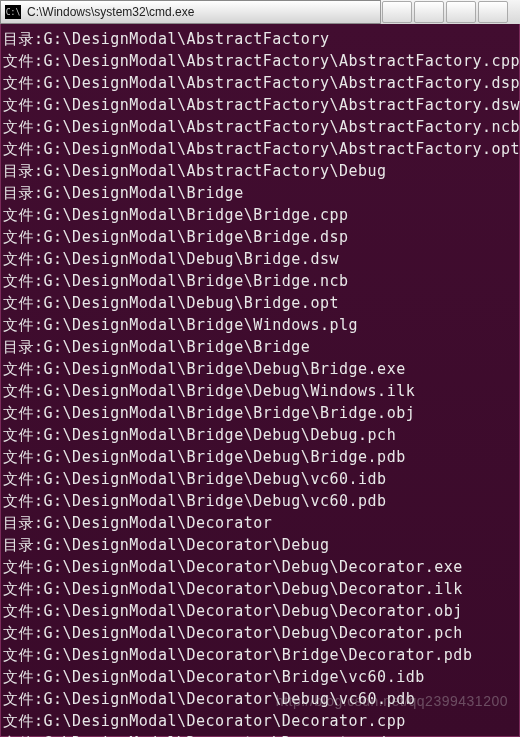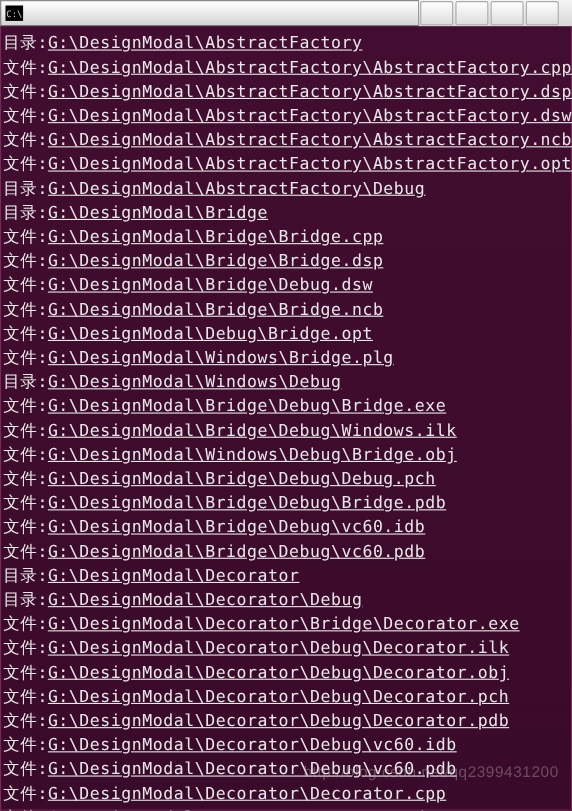--- a/index.html
+++ b/index.html
@@ -55,21 +55,20 @@
     .line {
       white-space: nowrap;
       display: flex;
       justify-content: space-between;
     }
     .label {
       margin-right: 0;
     }
     .path {
       flex: 1;
-      text-decoration: underline;
     }
     .watermark {
       position: absolute;
       bottom: 24px;
       right: 11px;
       color: rgba(200, 200, 200, 0.35);
       font-size: 14px;
       font-family: Arial, sans-serif;
       pointer-events: none;
       margin-top: 12px;
@@ -92,20 +91,21 @@
       margin: 0 1px;
       background: linear-gradient(to bottom, #fff, #ddd);
       border-radius: 2px;
     }
   </style>
 </head>
 <body>
 
 <div class="title-bar">
   <div class="title-icon">C:\</div>
+  <div class="title-text">C:\Windows\system32\cmd.exe</div>
   <div class="taskbar-fragment">
     <div class="tb-item"></div>
     <div class="tb-item"></div>
     <div class="tb-item"></div>
     <div class="tb-item"></div>
   </div>
 </div>
 
 <div class="terminal" id="terminal">
   <div class="line">
@@ -143,49 +143,49 @@
     <div class="line">
       <span class="label">文件:  </span>
       <span class="path">G:\DesignModal\Bridge\Bridge.cpp</span>
     </div>
     <div class="line">
       <span class="label">文件:  </span>
       <span class="path">G:\DesignModal\Bridge\Bridge.dsp</span>
     </div>
     <div class="line">
       <span class="label">文件:  </span>
-      <span class="path">G:\DesignModal\Bridge\Debug.dsw</span>
+      <span class="path">G:\DesignModal\Debug\Bridge.dsw</span>
     </div>
     <div class="line">
       <span class="label">文件:  </span>
       <span class="path">G:\DesignModal\Bridge\Bridge.ncb</span>
     </div>
     <div class="line">
       <span class="label">文件:  </span>
       <span class="path">G:\DesignModal\Debug\Bridge.opt</span>
     </div>
     <div class="line">
       <span class="label">文件:  </span>
-      <span class="path">G:\DesignModal\Windows\Bridge.plg</span>
-    </div>
-    <div class="line">
-      <span class="label">目录:  </span>
-      <span class="path">G:\DesignModal\Windows\Debug</span>
+      <span class="path">G:\DesignModal\Bridge\Windows.plg</span>
+    </div>
+    <div class="line">
+      <span class="label">目录:  </span>
+      <span class="path">G:\DesignModal\Bridge\Bridge</span>
     </div>
     <div class="line">
       <span class="label">文件:  </span>
       <span class="path">G:\DesignModal\Bridge\Debug\Bridge.exe</span>
     </div>
     <div class="line">
       <span class="label">文件:  </span>
       <span class="path">G:\DesignModal\Bridge\Debug\Windows.ilk</span>
     </div>
     <div class="line">
       <span class="label">文件:  </span>
-      <span class="path">G:\DesignModal\Windows\Debug\Bridge.obj</span>
+      <span class="path">G:\DesignModal\Bridge\Bridge\Bridge.obj</span>
     </div>
     <div class="line">
       <span class="label">文件:  </span>
       <span class="path">G:\DesignModal\Bridge\Debug\Debug.pch</span>
     </div>
     <div class="line">
       <span class="label">文件:  </span>
       <span class="path">G:\DesignModal\Bridge\Debug\Bridge.pdb</span>
     </div>
     <div class="line">
@@ -199,41 +199,41 @@
     <div class="line">
       <span class="label">目录:  </span>
       <span class="path">G:\DesignModal\Decorator</span>
     </div>
     <div class="line">
       <span class="label">目录:  </span>
       <span class="path">G:\DesignModal\Decorator\Debug</span>
     </div>
     <div class="line">
       <span class="label">文件:  </span>
-      <span class="path">G:\DesignModal\Decorator\Bridge\Decorator.exe</span>
+      <span class="path">G:\DesignModal\Decorator\Debug\Decorator.exe</span>
     </div>
     <div class="line">
       <span class="label">文件:  </span>
       <span class="path">G:\DesignModal\Decorator\Debug\Decorator.ilk</span>
     </div>
     <div class="line">
       <span class="label">文件:  </span>
       <span class="path">G:\DesignModal\Decorator\Debug\Decorator.obj</span>
     </div>
     <div class="line">
       <span class="label">文件:  </span>
       <span class="path">G:\DesignModal\Decorator\Debug\Decorator.pch</span>
     </div>
     <div class="line">
       <span class="label">文件:  </span>
-      <span class="path">G:\DesignModal\Decorator\Debug\Decorator.pdb</span>
-    </div>
-    <div class="line">
-      <span class="label">文件:  </span>
-      <span class="path">G:\DesignModal\Decorator\Debug\vc60.idb</span>
+      <span class="path">G:\DesignModal\Decorator\Bridge\Decorator.pdb</span>
+    </div>
+    <div class="line">
+      <span class="label">文件:  </span>
+      <span class="path">G:\DesignModal\Decorator\Bridge\vc60.idb</span>
     </div>
     <div class="line">
       <span class="label">文件:  </span>
       <span class="path">G:\DesignModal\Decorator\Debug\vc60.pdb</span>
     </div>
     <div class="line">
       <span class="label">文件:  </span>
       <span class="path">G:\DesignModal\Decorator\Decorator.cpp</span>
     </div>
     <div class="line">

